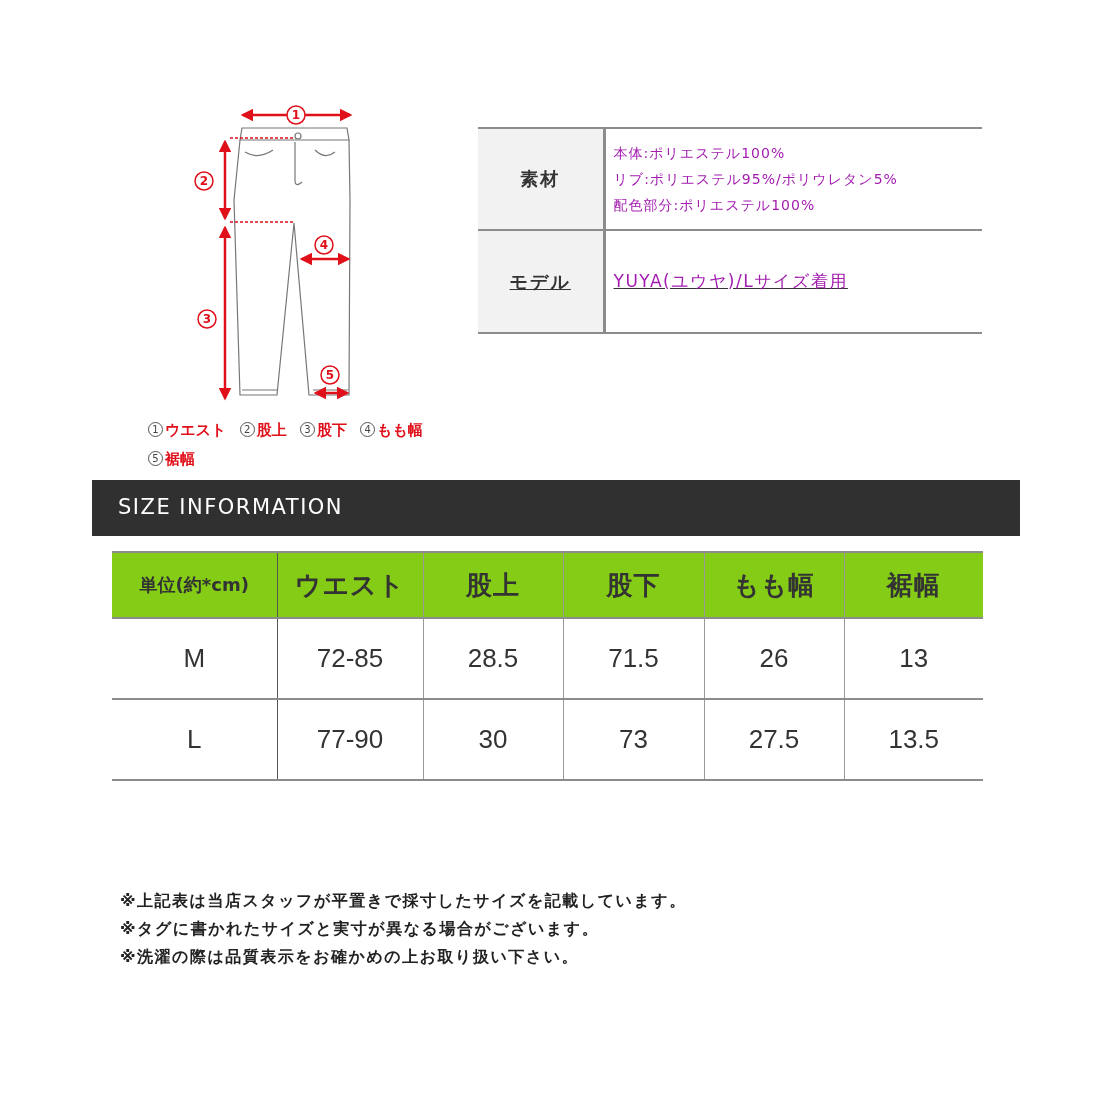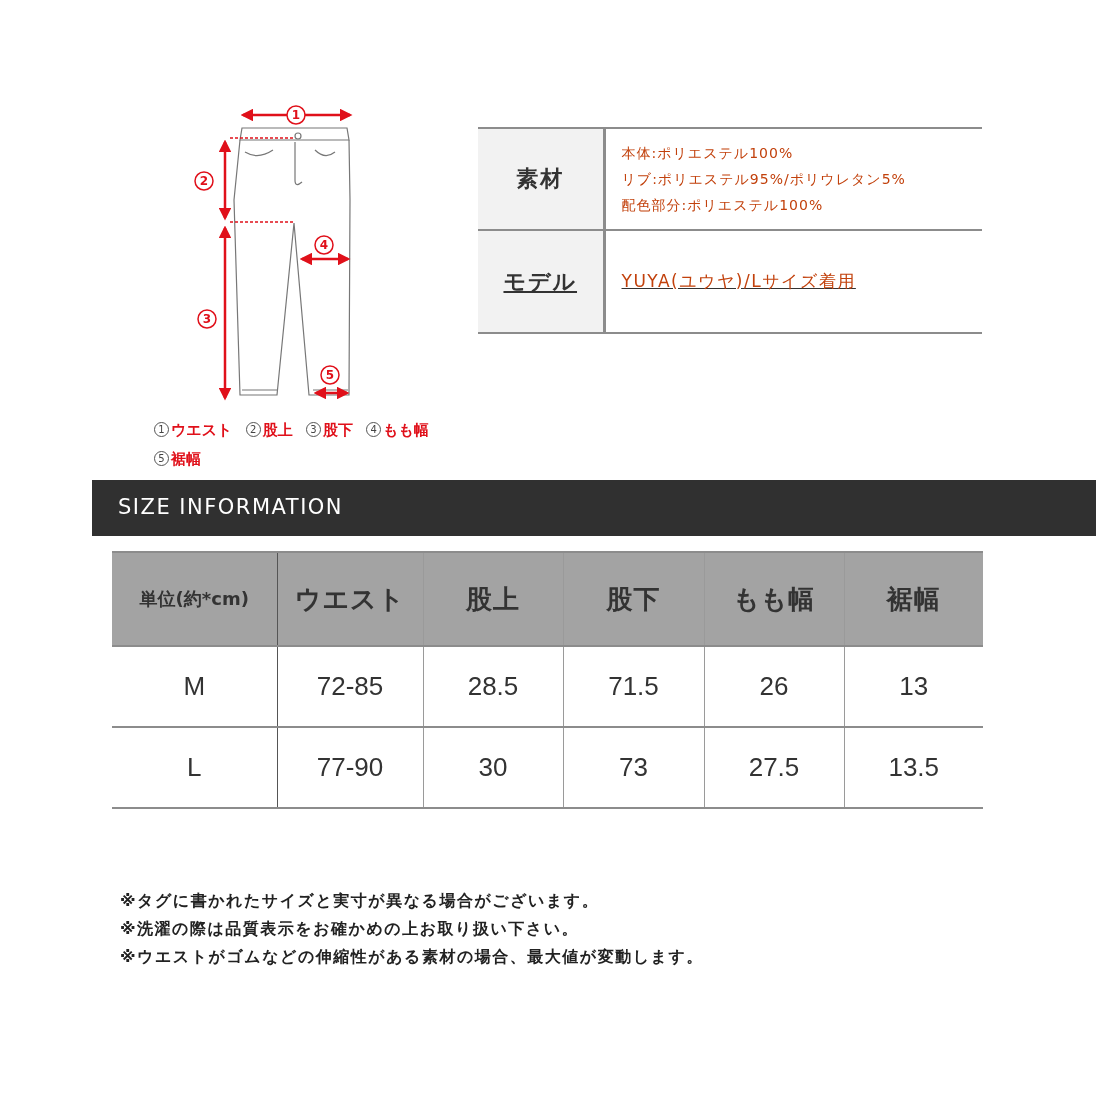--- a/index.html
+++ b/index.html
@@ -2,46 +2,46 @@
 <html><head>
 <meta charset="utf-8">
 <style>
   * { box-sizing: border-box; margin: 0; padding: 0; }
   html, body { width: 1100px; height: 1100px; background: #ffffff; overflow: hidden; }
   body { position: relative; font-family: "DejaVu Sans", "Liberation Sans", sans-serif; color: #333333; }
 
   
   .diagram { position: absolute; left: 130px; top: 100px; width: 330px; height: 380px; }
   .diagram svg { position: absolute; left: 0; top: 0; }
-  .legend { position: absolute; left: 154px; top: 416px; width: 330px; font-size: 15px; font-weight: bold; line-height: 29px; color: #e0101a; }
+  .legend { position: absolute; left: 148px; top: 416px; width: 330px; font-size: 15px; font-weight: bold; line-height: 29px; color: #e0101a; }
   .legend .item { display: inline-block; margin-right: 8px; white-space: nowrap; }
   .legend .num { display: inline-block; width: 15px; height: 15px; border: 1px solid #555; border-radius: 50%; font-size: 10px; line-height: 13px; text-align: center; color: #444; font-weight: normal; vertical-align: 2px; margin-right: 2px; }
 
   
   .spec { position: absolute; left: 478px; top: 127px; width: 504px; border-collapse: collapse; }
   .spec tr { border-top: 2px solid #8c8c8c; }
   .spec tr:last-child { border-bottom: 2px solid #8c8c8c; }
-  .spec th { width: 126px; background: #f2f2f2; border-right: 3px solid #8c8c8c; font-size: 22px; font-weight: bold; color: #333; letter-spacing: 2px; text-align: center; }
-  .spec td { padding-left: 16px; font-size: 17px; color: #c2410c; letter-spacing: 1.5px; }
+  .spec th { width: 126px; background: #f2f2f2; border-right: 3px solid #8c8c8c; font-size: 18px; font-weight: bold; color: #333; letter-spacing: 2px; text-align: center; }
+  .spec td { padding-left: 8px; font-size: 17px; color: #a21caf; letter-spacing: 1.5px; }
   .spec .r1 { height: 102px; }
   .spec .r2 { height: 101px; }
   .spec .r3 { height: 103px; text-decoration: underline; }
   .spec .mat-line { font-size: 14px; line-height: 26px; letter-spacing: 1px; }
 
   
-  .banner { position: absolute; left: 92px; top: 480px; width: 1004px; height: 56px; background: #303030; }
+  .banner { position: absolute; left: 92px; top: 480px; width: 928px; height: 56px; background: #303030; }
   .banner span { position: absolute; left: 26px; top: 15px; color: #ffffff; font-family: "DejaVu Sans", sans-serif; font-size: 21px; letter-spacing: 1.5px; }
 
   
   .size { position: absolute; left: 112px; top: 551px; width: 871px; border-collapse: collapse; table-layout: fixed; }
   .size tr { border-top: 2px solid #8c8c8c; }
   .size tr:last-child { border-bottom: 2px solid #8c8c8c; }
   .size th, .size td { text-align: center; border-left: 1px solid #9a9a9a; }
   .size th:first-child, .size td:first-child { border-left: none; border-right: 1px solid #555; }
-  .size thead tr { height: 94px; background: #a3a3a3; }
+  .size thead tr { height: 66px; background: #84cc16; }
   .size thead th { font-size: 26px; font-weight: bold; color: #333; letter-spacing: 1px; }
   .size thead th.unit { font-size: 18px; letter-spacing: 0; }
   .size tbody tr { height: 81px; }
   .size tbody td { font-family: "Liberation Sans", sans-serif; font-size: 26px; color: #333; }
 
   
   .notes { position: absolute; left: 120px; top: 887px; font-size: 16px; line-height: 28px; color: #222; font-weight: bold; }
   .notes div { letter-spacing: 1.5px; }
 </style>
 </head>
@@ -153,16 +153,16 @@
       <td>77-90</td>
       <td>30</td>
       <td>73</td>
       <td>27.5</td>
       <td>13.5</td>
     </tr>
   </tbody>
 </table>
 
 <div class="notes">
+  <div>※上記表は当店スタッフが平置きで採寸したサイズを記載しています。</div>
   <div>※タグに書かれたサイズと実寸が異なる場合がございます。</div>
   <div>※洗濯の際は品質表示をお確かめの上お取り扱い下さい。</div>
-  <div>※ウエストがゴムなどの伸縮性がある素材の場合、最大値が変動します。</div>
 </div>
 
 </body></html>

